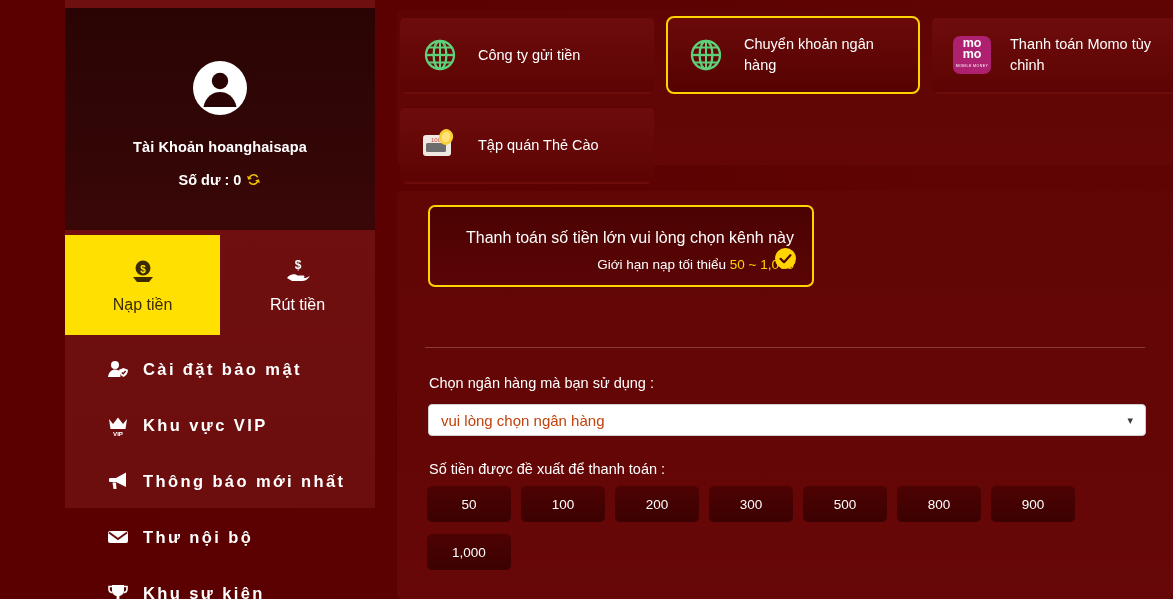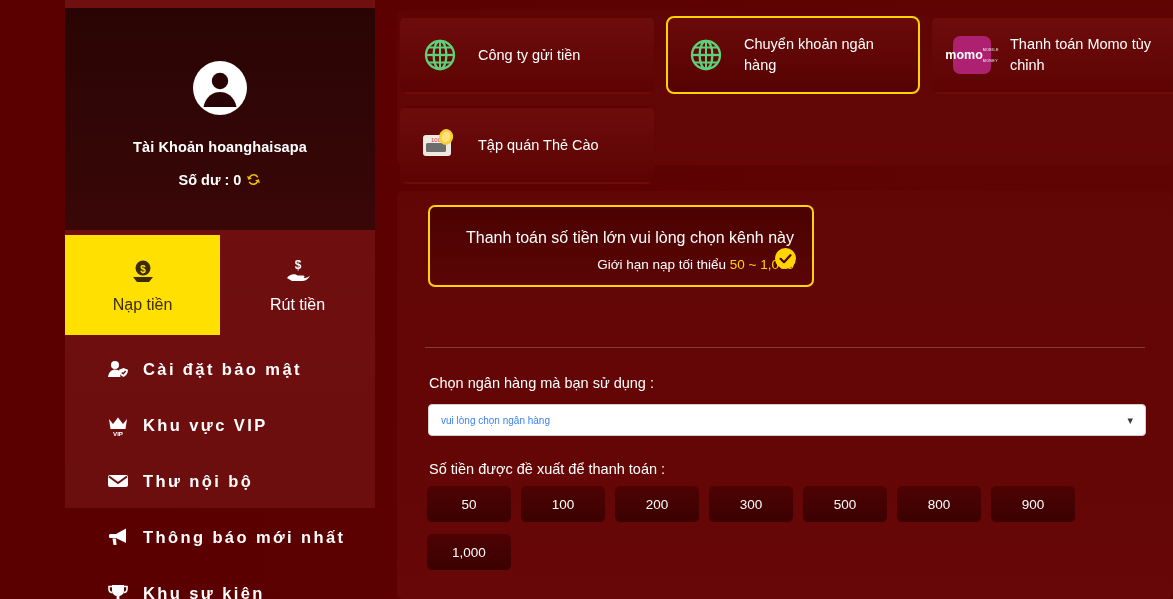--- a/index.html
+++ b/index.html
@@ -143,21 +143,21 @@
     font-size: 14.5px;
     line-height: 21px;
     max-width: 150px;
   }
 
   
   .momo {
     width: 38px; height: 38px;
     background: #ae2070;
     border-radius: 7px;
-    display: flex; 
+    display: flex; flex-direction: column;
     align-items: center; justify-content: center;
     color: #ffffff;
     line-height: 11px;
     font-weight: bold;
     font-size: 12.5px;
   }
   .momo .tiny { font-size: 3.6px; letter-spacing: .4px; font-weight: normal; margin-top: 1px; }
 
   
   .content-panel {
@@ -207,22 +207,22 @@
     position: absolute; left: 31px; top: 213px;
     width: 718px; height: 32px;
     background: #ffffff;
     border: 1px solid #cfcfcf;
     border-radius: 4px;
     display: flex; align-items: center;
     padding: 0 12px;
     cursor: pointer;
   }
   .bank-select .val {
-    color: #3b82f6;
-    font-size: 10px;
+    color: #c2410c;
+    font-size: 15px;
     flex: 1;
   }
   .chev { color: #3a3a3a; font-size: 11px; }
   .amount-grid {
     position: absolute; left: 30px; top: 295px;
     width: 730px;
     display: flex; flex-wrap: wrap;
     gap: 12px 10px;
   }
   .amount-btn {
@@ -300,35 +300,35 @@
         <span class="s-ico">
           <svg width="22" height="21" viewBox="0 0 22 21">
             <path d="M2 4 L6 9 L11 2.5 L16 9 L20 4 L18.5 14 L3.5 14 Z" fill="#ffffff"></path>
             <text x="11" y="20.5" font-size="6.2" font-weight="bold" fill="#ffffff" text-anchor="middle" font-family="Liberation Sans, sans-serif">VIP</text>
           </svg>
         </span>
         <span class="s-lbl">Khu vực VIP</span>
       </div>
       <div class="side-item">
         <span class="s-ico">
+          <svg width="22" height="20" viewBox="0 0 22 20">
+            <path d="M3 7 L9 7 L19 1.5 L19 16 L9 11 L3 11 C1.6 11 1.6 7 3 7 Z" fill="#ffffff"></path>
+            <path d="M5.5 11.5 L9 11.5 L9.5 18 L6.5 18 Z" fill="#ffffff"></path>
+          </svg>
+        </span>
+        <span class="s-lbl">Thông báo mới nhất</span>
+      </div>
+      <div class="side-item">
+        <span class="s-ico">
           <svg width="22" height="16" viewBox="0 0 22 16">
             <rect x="1" y="2" width="20" height="12" rx="2" fill="#ffffff"></rect>
             <path d="M2 3.5 L11 10 L20 3.5" stroke="#6d0e0e" stroke-width="2" fill="none"></path>
           </svg>
         </span>
         <span class="s-lbl">Thư nội bộ</span>
-      </div>
-      <div class="side-item">
-        <span class="s-ico">
-          <svg width="22" height="20" viewBox="0 0 22 20">
-            <path d="M3 7 L9 7 L19 1.5 L19 16 L9 11 L3 11 C1.6 11 1.6 7 3 7 Z" fill="#ffffff"></path>
-            <path d="M5.5 11.5 L9 11.5 L9.5 18 L6.5 18 Z" fill="#ffffff"></path>
-          </svg>
-        </span>
-        <span class="s-lbl">Thông báo mới nhất</span>
       </div>
       <div class="side-item">
         <span class="s-ico">
           <svg width="22" height="20" viewBox="0 0 22 20">
             <path d="M5 2 L17 2 L17 7 C17 11 14.5 13 11 13 C7.5 13 5 11 5 7 Z" fill="#ffffff"></path>
             <path d="M5 3.5 L2 3.5 L2 6 C2 8.5 3.8 9.5 5.4 9.6" stroke="#ffffff" stroke-width="1.6" fill="none"></path>
             <path d="M17 3.5 L20 3.5 L20 6 C20 8.5 18.2 9.5 16.6 9.6" stroke="#ffffff" stroke-width="1.6" fill="none"></path>
             <rect x="9.6" y="12.5" width="2.8" height="4" fill="#ffffff"></rect>
             <rect x="6" y="16.2" width="10" height="2.4" rx="1" fill="#ffffff"></rect>
           </svg>

